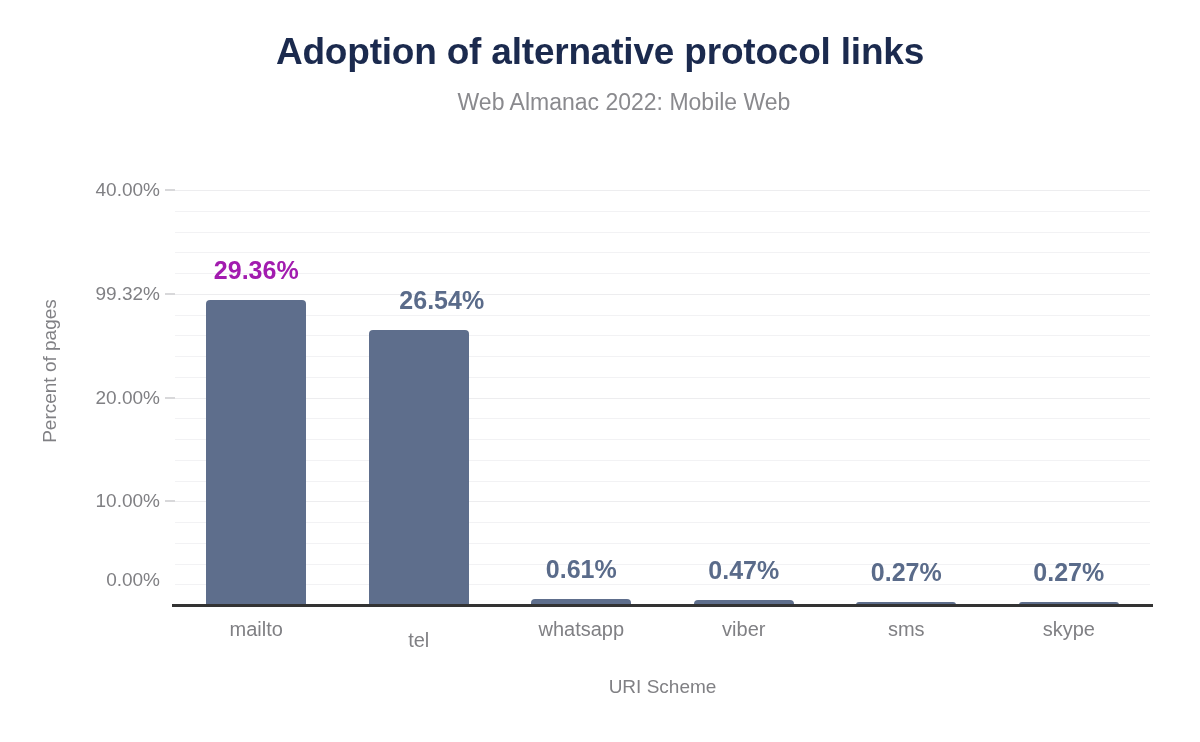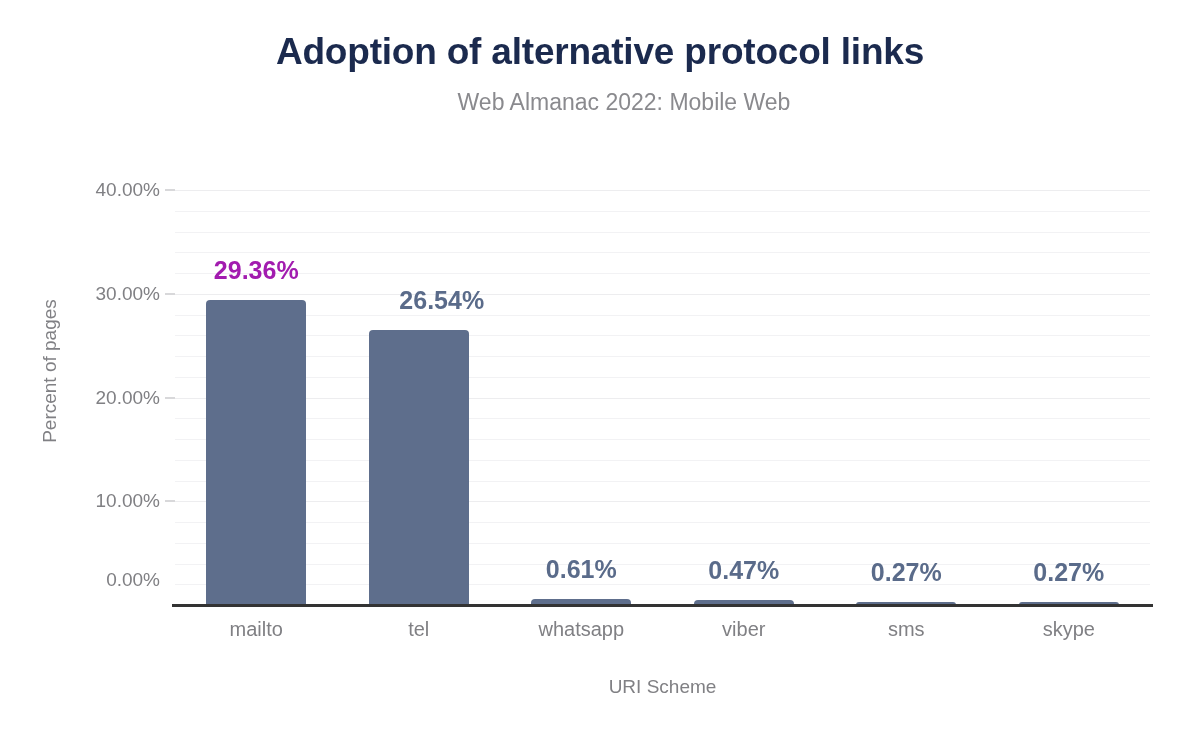--- a/index.html
+++ b/index.html
@@ -197,35 +197,35 @@
         <div class="bar" style="left: 518.75px; top: 410.124px; width: 100px; height: 4.87625px; background: rgb(94, 110, 140);"></div>
         <div class="bar" style="left: 681.25px; top: 412px; width: 100px; height: 3px; background: rgb(94, 110, 140);"></div>
         <div class="bar" style="left: 843.75px; top: 412px; width: 100px; height: 3px; background: rgb(94, 110, 140);"></div>
       </div>
   </div>
 
   <div id="y-tick-labels">
       <div class="y-tick-label" style="top: 390px;">0.00%</div>
       <div class="y-tick-label" style="top: 311.25px;">10.00%</div>
       <div class="y-tick-label" style="top: 207.5px;">20.00%</div>
-      <div class="y-tick-label" style="top: 103.75px;">30.00%</div>
+      <div class="y-tick-label" style="top: 103.75px;">99.32%</div>
       <div class="y-tick-label" style="top: 0px;">40.00%</div>
     </div>
   <div id="y-tick-marks">
       <div class="y-tick-mark" style="top: 500.25px;"></div>
       <div class="y-tick-mark" style="top: 396.5px;"></div>
       <div class="y-tick-mark" style="top: 292.75px;"></div>
       <div class="y-tick-mark" style="top: 189px;"></div>
     </div>
 
   <div id="x-axis-line"></div>
 
   <div id="x-tick-labels">
       <div class="x-tick-label" style="left: 256.25px;">mailto</div>
-      <div class="x-tick-label" style="left: 418.75px;">tel</div>
+      <div class="x-tick-label" style="left: 418.75px; margin-top: 11px;">tel</div>
       <div class="x-tick-label" style="left: 581.25px;">whatsapp</div>
       <div class="x-tick-label" style="left: 743.75px;">viber</div>
       <div class="x-tick-label" style="left: 906.25px;">sms</div>
       <div class="x-tick-label" style="left: 1068.75px;">skype</div>
     </div>
   <div id="bar-value-labels">
       <div class="bar-label" style="left: 256.25px; top: 256.39px; color: #a21caf;">29.36%</div>
       <div class="bar-label" style="left: 418.75px; top: 285.647px; color: rgb(90, 107, 138); margin-left: 23px;">26.54%</div>
       <div class="bar-label" style="left: 581.25px; top: 554.671px; color: rgb(90, 107, 138);">0.61%</div>
       <div class="bar-label" style="left: 743.75px; top: 556.124px; color: rgb(90, 107, 138);">0.47%</div>

